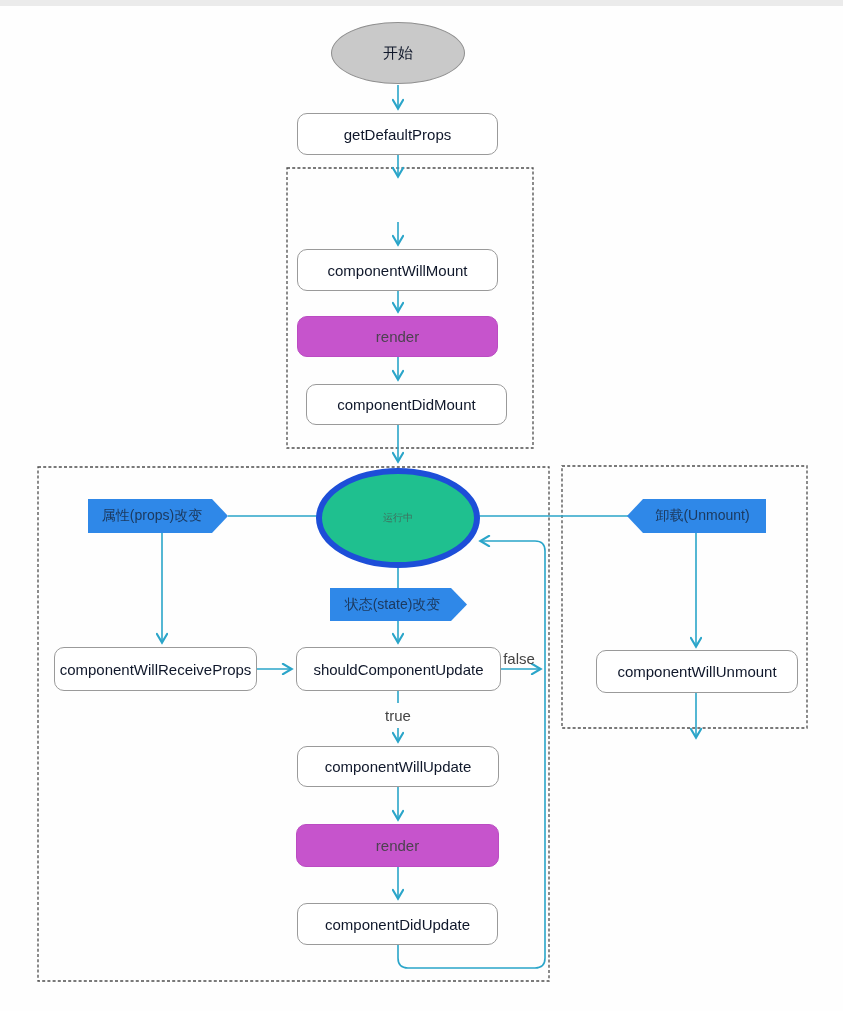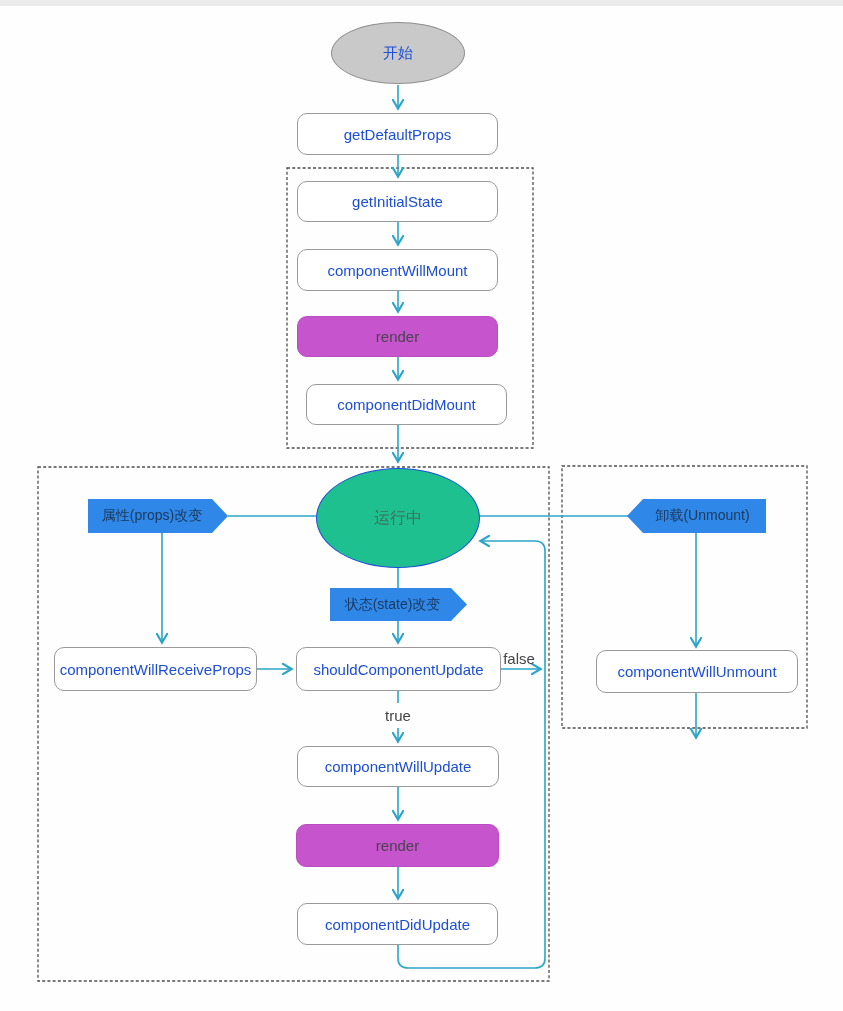--- a/index.html
+++ b/index.html
@@ -1,26 +1,26 @@
 <!DOCTYPE html>
 <html><head>
 <meta charset="utf-8">
 <style>
   html,body{margin:0;padding:0;background:#fff;}
   body{font-family:"Liberation Sans","DejaVu Sans",sans-serif;}
   .canvas{position:relative;width:843px;height:1011px;background:#fefefe;overflow:hidden;}
   .topstrip{position:absolute;left:0;top:0;width:843px;height:6px;background:#ebebeb;}
   .wires{position:absolute;left:0;top:0;width:843px;height:1011px;}
   .node{position:absolute;display:flex;align-items:center;justify-content:center;
-        box-sizing:border-box;font-size:15px;color:#1d4ed8;text-align:center;}
+        box-sizing:border-box;font-size:15px;color:#0f172a;text-align:center;}
   .pbox{background:#fff;border:1px solid #9a9a9a;border-radius:10px;}
   .render{background:#c654cc;border:1px solid #bb4cc2;border-radius:10px;color:#4c4250;}
   .ellipse{border-radius:50%;}
   .terminal{background:#c9c9c9;border:1px solid #8f8f8f;}
-  .running{background:#1fc08f;border:1px solid #1d4ed8;color:#3f6f5e;font-size:16px;}
+  .running{background:#1fc08f;border:6px solid #1d4ed8;color:#3f6f5e;font-size:10px;}
   .flag{background:#2f88e8;color:#1c3a60;font-size:14px;
         filter:drop-shadow(1px 2px 1.5px rgba(0,0,0,0.28));}
   .flag-right{clip-path:polygon(0 0,calc(100% - 16px) 0,100% 50%,calc(100% - 16px) 100%,0 100%);
         padding-right:12px;}
   .flag-left{clip-path:polygon(16px 0,100% 0,100% 100%,16px 100%,0 50%);
         padding-left:12px;}
   .edge-label{position:absolute;font-size:15px;color:#444;text-align:center;width:40px;}
 </style>
 </head>
 <body>
@@ -63,23 +63,20 @@
   </svg>
 
   <div class="node ellipse terminal" style="left:331px;top:22px;width:134px;height:62px;">
     <span>开始</span>
   </div>
 
   <div class="node pbox" style="left:297px;top:113px;width:201px;height:42px;">
     <span>getDefaultProps</span>
   </div>
 
-  <div class="node pbox" style="left:297px;top:181px;width:201px;height:41px;">
-    <span>getInitialState</span>
-  </div>
 
   <div class="node pbox" style="left:297px;top:249px;width:201px;height:42px;">
     <span>componentWillMount</span>
   </div>
 
   <div class="node render" style="left:297px;top:316px;width:201px;height:41px;">
     <span>render</span>
   </div>
 
   <div class="node pbox" style="left:306px;top:384px;width:201px;height:41px;">

